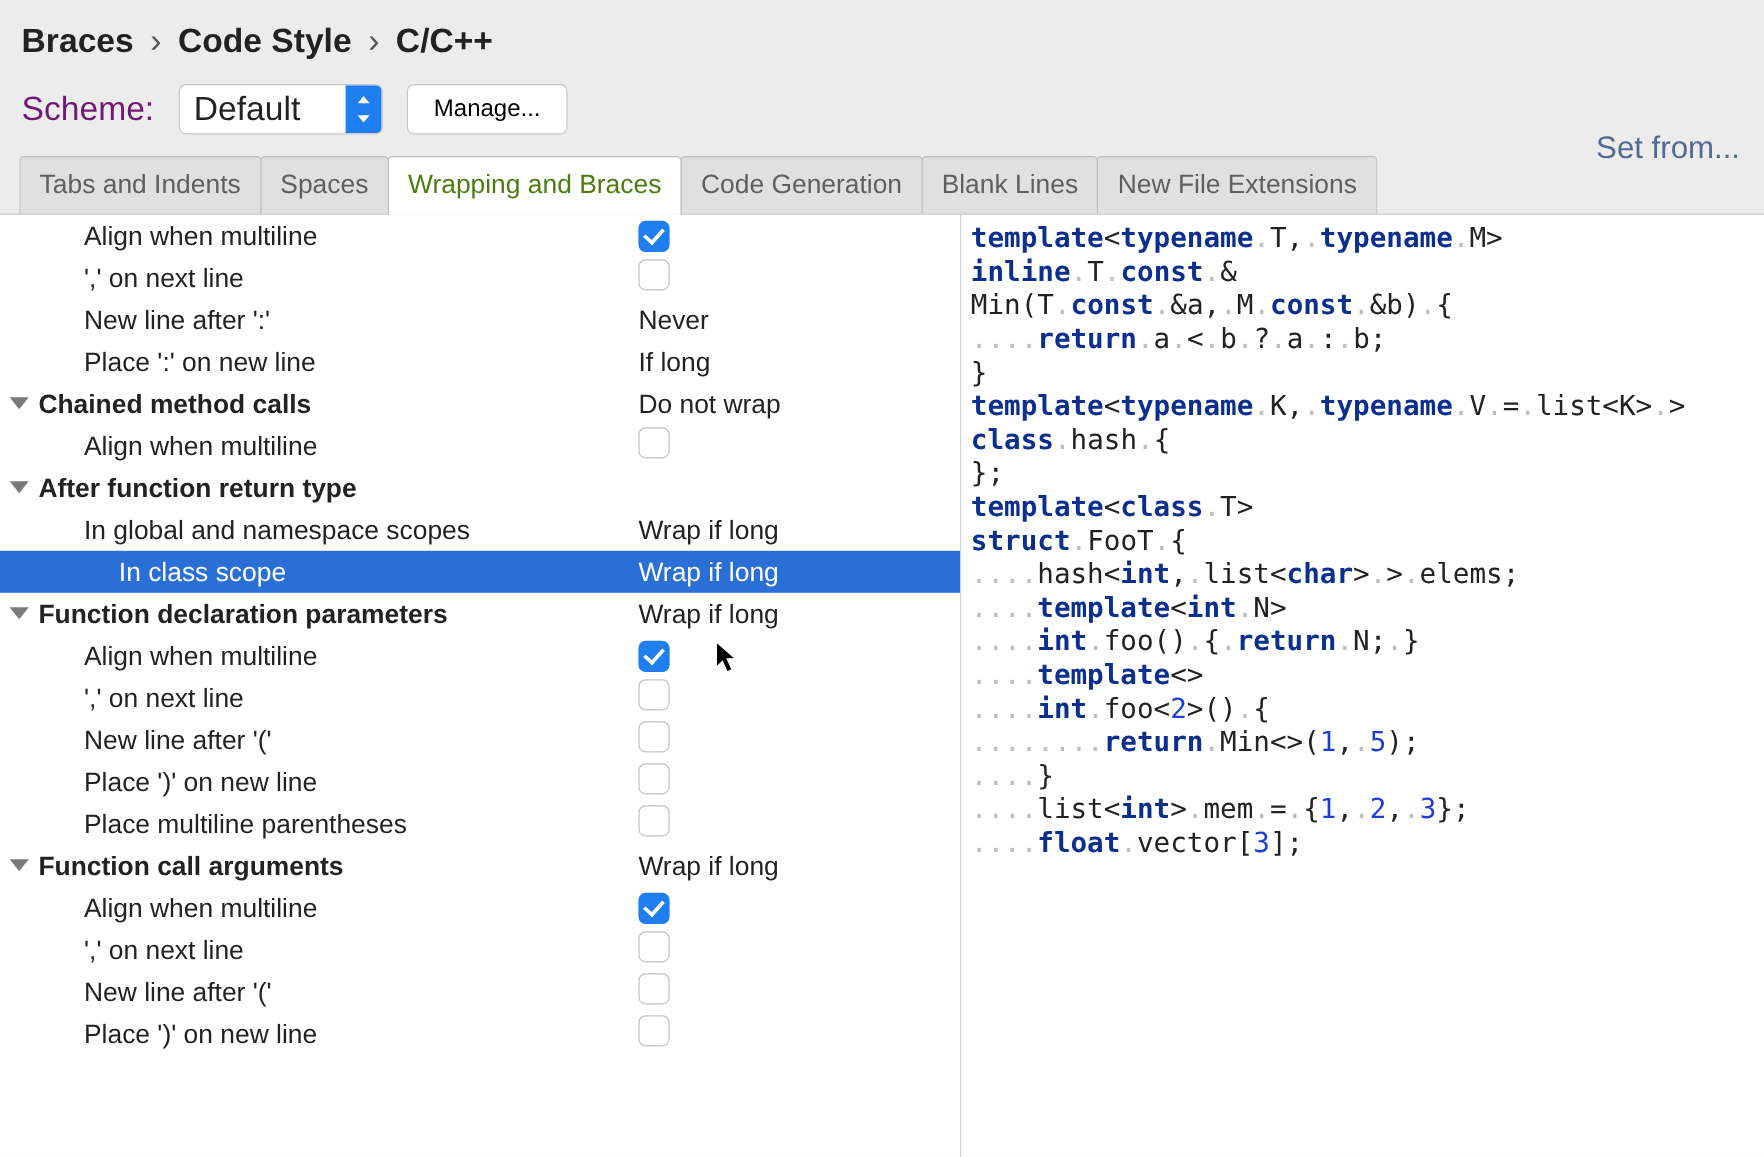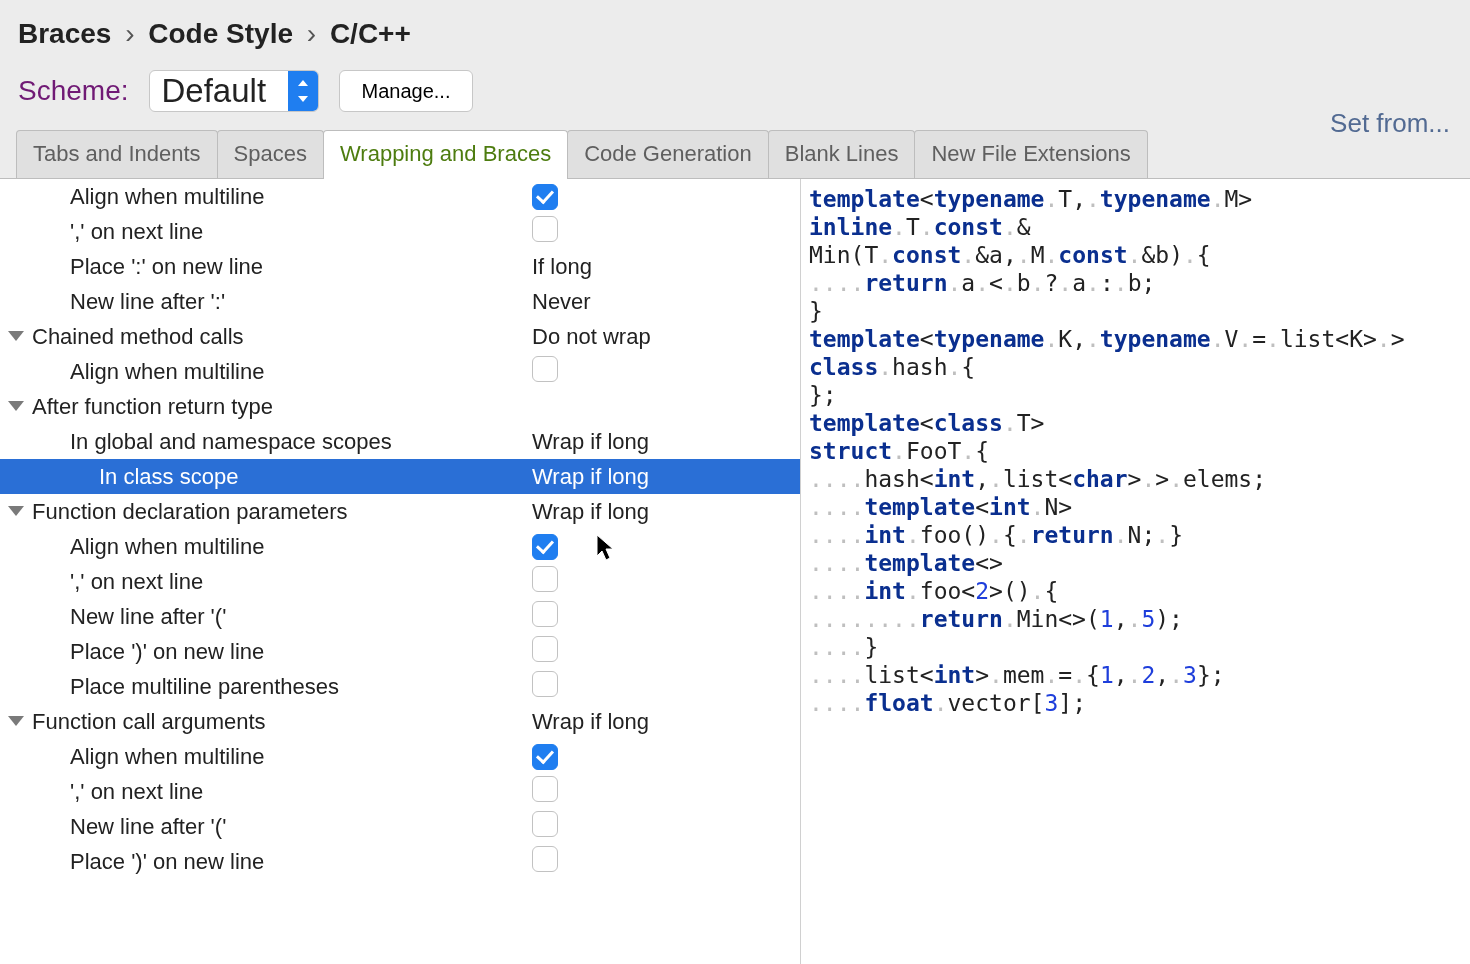--- a/index.html
+++ b/index.html
@@ -7,21 +7,21 @@
   .page { width: 100%; height: 100%; display: flex; flex-direction: column; }
 
   
   .breadcrumb { padding: 18px 0 14px 18px; font-size: 28px; font-weight: 700; color: #222; }
   .breadcrumb .sep { font-weight: 400; color: #555; padding: 0 6px; }
 
   
   .scheme-row { display: flex; align-items: center; padding: 6px 18px 18px 18px; gap: 20px; }
   .scheme-row .label { font-size: 28px; color: #701a75; }
   .scheme-select { display: inline-flex; align-items: stretch; height: 42px; border: 1px solid #c7c7c7; border-radius: 6px; background: #fff; min-width: 170px; overflow: hidden; }
-  .scheme-select .value { padding: 6px 12px; display: flex; align-items: center; font-size: 33px; flex: 1; }
+  .scheme-select .value { padding: 6px 12px; display: flex; align-items: center; font-size: 28px; flex: 1; }
   .scheme-select .caret { width: 30px; background: #1f7ef0; display: flex; align-items: center; justify-content: center; position: relative; }
   .scheme-select .caret::before,
   .scheme-select .caret::after { content: ""; position: absolute; left: 50%; transform: translateX(-50%); border-left: 5px solid transparent; border-right: 5px solid transparent; }
   .scheme-select .caret::before { border-bottom: 6px solid #fff; top: 9px; }
   .scheme-select .caret::after { border-top: 6px solid #fff; bottom: 9px; }
   .manage-btn { height: 42px; border: 1px solid #c7c7c7; border-radius: 6px; background: #fff; padding: 0 22px; font-size: 20px; display: inline-flex; align-items: center; cursor: pointer; }
 
   .set-from { position: absolute; right: 20px; top: 108px; font-size: 26px; color: #526a92; cursor: pointer; }
 
   
@@ -35,21 +35,21 @@
   .preview { flex: 1; border-left: 1px solid #d0d0d0; background: #fff; font-family: Menlo, Consolas, monospace; font-size: 23px; line-height: 28px; padding: 6px 0 0 8px; white-space: pre; overflow: hidden; }
 
   
   .row { display: flex; align-items: center; height: 35px; position: relative; }
   .row .indent { width: 70px; display: flex; align-items: center; justify-content: flex-end; }
   .row.header .indent { width: 32px; }
   .row .expander { width: 20px; height: 20px; position: relative; margin-right: 6px;}
   .row .expander::before { content: ""; position: absolute; left: 2px; top: 4px; border-left: 8px solid transparent; border-right: 8px solid transparent; border-top: 10px solid #7a7a7a; }
   .row .label { flex: 0 0 auto; }
   .row .value { position: absolute; left: 532px; }
-  .row.header .label { font-weight: 400; }
+  .row.header .label { font-weight: 700; }
 
   .row.selected { background: #2a6fd6; color: #fff; padding-left: 29px; }
   .row.selected::after { content: ""; position: absolute; right: 268px; top: 0; bottom: 0; width: 0; }
 
   
   .chk { width: 26px; height: 26px; border: 1px solid #c2c2c2; border-radius: 6px; background: #fff; display: inline-flex; align-items: center; justify-content: center; }
   .chk.checked { background: #1f7ef0; border-color: #1f7ef0; }
   .chk.checked::after { content: ""; width: 7px; height: 13px; border-right: 3px solid #fff; border-bottom: 3px solid #fff; transform: rotate(42deg); margin-top: -3px; }
 
   
@@ -102,27 +102,27 @@
           <span class="label">Align when multiline</span>
           <span class="value"><span class="chk checked"></span></span>
         </div>
         <div class="row">
           <span class="indent"></span>
           <span class="label">',' on next line</span>
           <span class="value"><span class="chk"></span></span>
         </div>
         <div class="row">
           <span class="indent"></span>
+          <span class="label">New line after ':'</span>
+          <span class="value">Never</span>
+        </div>
+        <div class="row">
+          <span class="indent"></span>
           <span class="label">Place ':' on new line</span>
           <span class="value">If long</span>
-        </div>
-        <div class="row">
-          <span class="indent"></span>
-          <span class="label">New line after ':'</span>
-          <span class="value">Never</span>
         </div>
         <div class="row header">
           <span class="indent">
             <span class="expander"></span>
           </span>
           <span class="label">Chained method calls</span>
           <span class="value">Do not wrap</span>
         </div>
         <div class="row">
           <span class="indent"></span>

